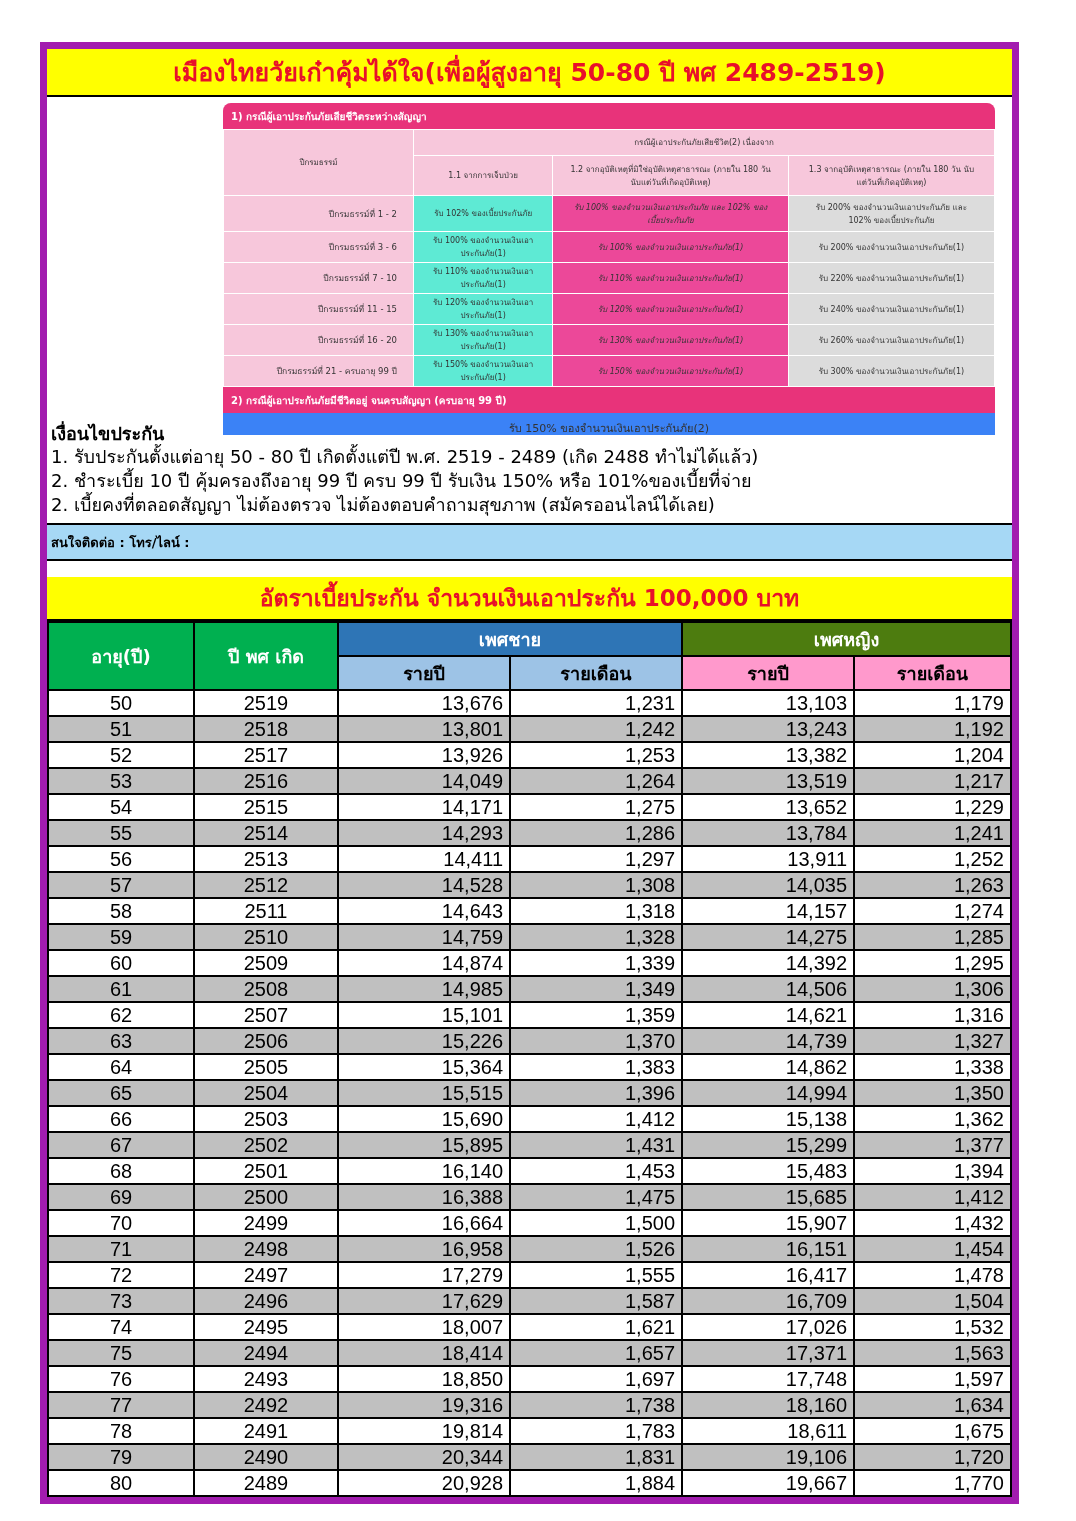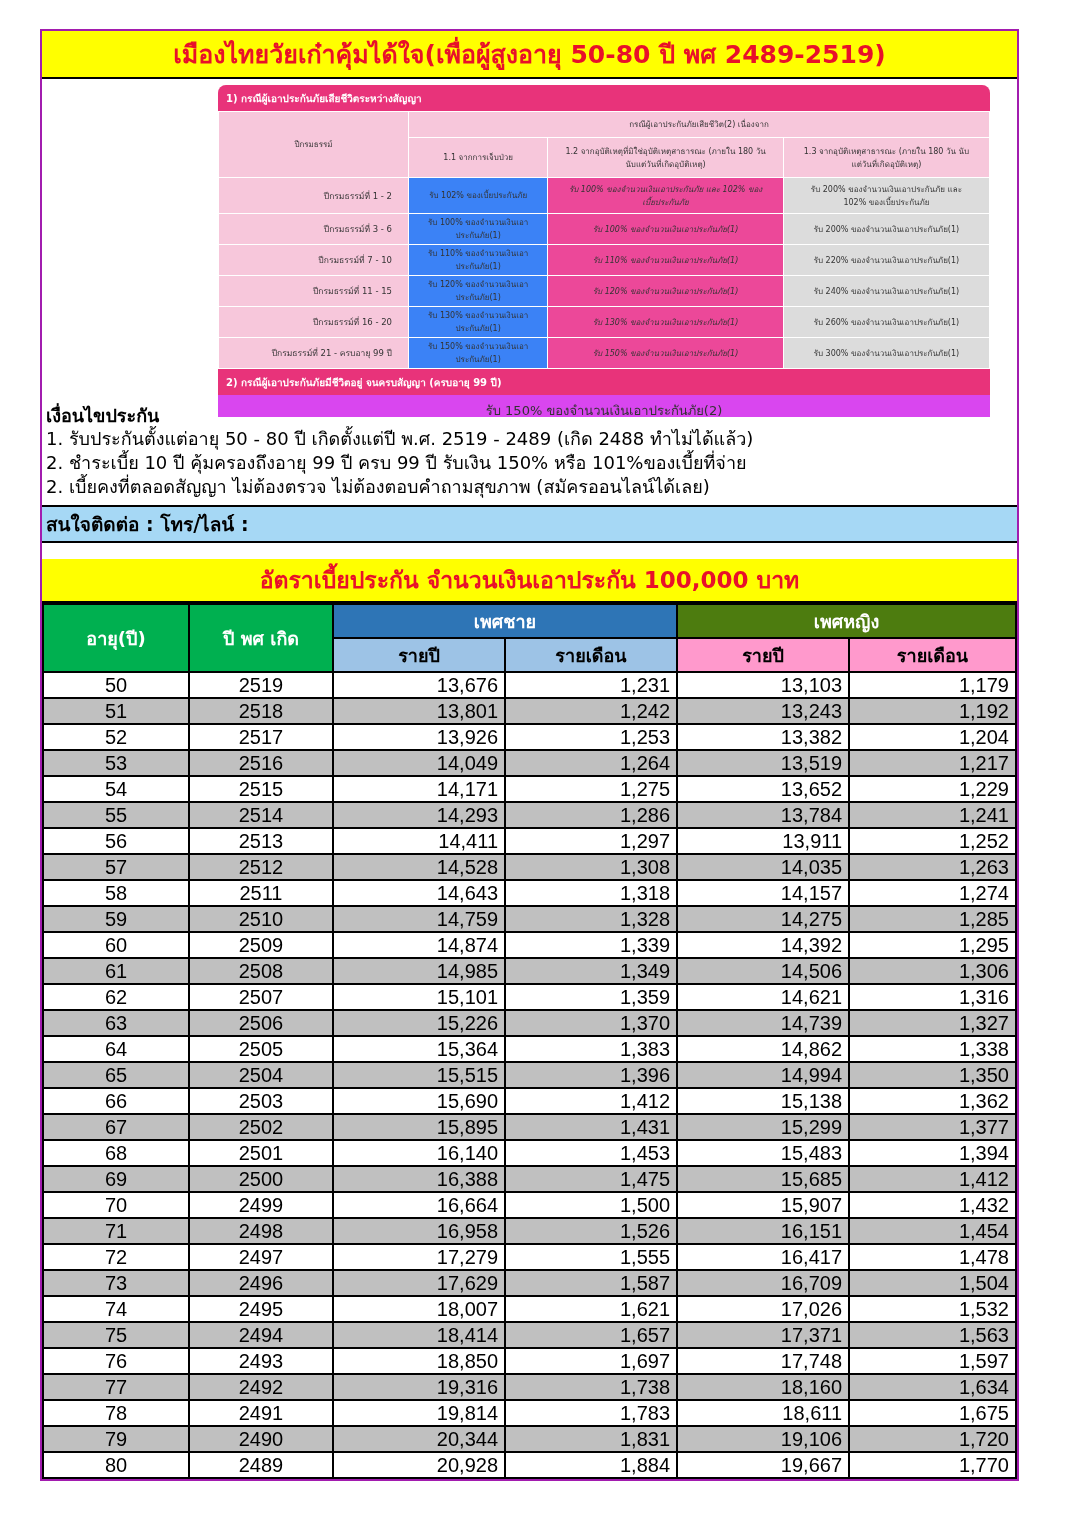--- a/index.html
+++ b/index.html
@@ -1,21 +1,21 @@
 <!DOCTYPE html>
 <html><head>
   <meta charset="utf-8">
   <style>
     * { box-sizing: border-box; margin: 0; padding: 0; }
     html, body { background: #ffffff; width: 1076px; height: 1521px; overflow: hidden; }
     body { font-family: "DejaVu Sans", sans-serif; position: relative; }
 
     .sheet {
-      position: absolute; left: 40px; top: 29px; width: 979px;
-      border: 2px solid #a21caf;
+      position: absolute; left: 40px; top: 42px; width: 979px;
+      border: 7px solid #a21caf;
     }
     .title-bar {
       height: 48px; background: #ffff00; border-bottom: 2px solid #000;
       display: flex; align-items: center; justify-content: center;
       color: #e8102a; font-weight: bold; font-size: 25px;
     }
     .info-section {
       position: relative; height: 428px; background: #fff;
       border-bottom: 2px solid #000;
     }
@@ -25,38 +25,38 @@
       font-family: "DejaVu Sans", sans-serif; font-size: 8px; color: #333;
       border-radius: 8px 8px 0 0; overflow: hidden; background: #f7d4e2;
     }
     .benefit .sec-head {
       background: #e8337a; color: #fff; height: 26px; display: flex;
       align-items: center; padding-left: 8px; font-size: 10px; font-weight: bold;
     }
     .benefit table { width: 100%; border-collapse: collapse; }
     .benefit td { border: 1px solid #fff; text-align: center; padding: 2px 16px; height: 26px; }
     .benefit td.row-head { text-align: right; padding-left: 10px; background: #f7c7db; font-size: 8.5px; color: #333; }
-    .benefit td.grey { background: #3b82f6; margin-top: 40px; }
+    .benefit td.grey { background: #5eead4; margin-top: 40px; }
     .benefit td.pink { background: #ec4899; font-style: italic; }
     .benefit td.lgrey { background: #dcdcdc; }
     .benefit .hdr td { background: #f7c7db; font-size: 8px; }
     .benefit .final {
-      background: #d946ef; height: 30px; display: flex; align-items: center; justify-content: center;
-      font-size: 13px; color: #333;
+      background: #3b82f6; height: 30px; display: flex; align-items: center; justify-content: center;
+      font-size: 11px; color: #333;
     }
     .conditions {
       position: absolute; left: 4px; top: 326px; width: 960px;
       font-size: 18px; color: #000; line-height: 24px;
     }
     .conditions .cond-head { font-weight: bold; font-size: 18px; line-height: 22px; }
 
     .contact-bar {
       height: 36px; background: #a6d8f5; border-bottom: 2px solid #000;
       display: flex; align-items: center; padding-left: 4px;
-      font-weight: bold; font-size: 19px; color: #000;
+      font-weight: bold; font-size: 13px; color: #000;
     }
     .rate-title {
       height: 44px; background: #ffff00; border-bottom: 2px solid #000;
       display: flex; align-items: center; justify-content: center;
       color: #e8102a; font-weight: bold; font-size: 23px; margin-top: 16px;
     }
     table.rates { width: 100%; border-collapse: collapse; table-layout: fixed; }
     table.rates td, table.rates th { border: 2px solid #000; }
     table.rates th {
       font-weight: bold; font-size: 18px; height: 34px;

